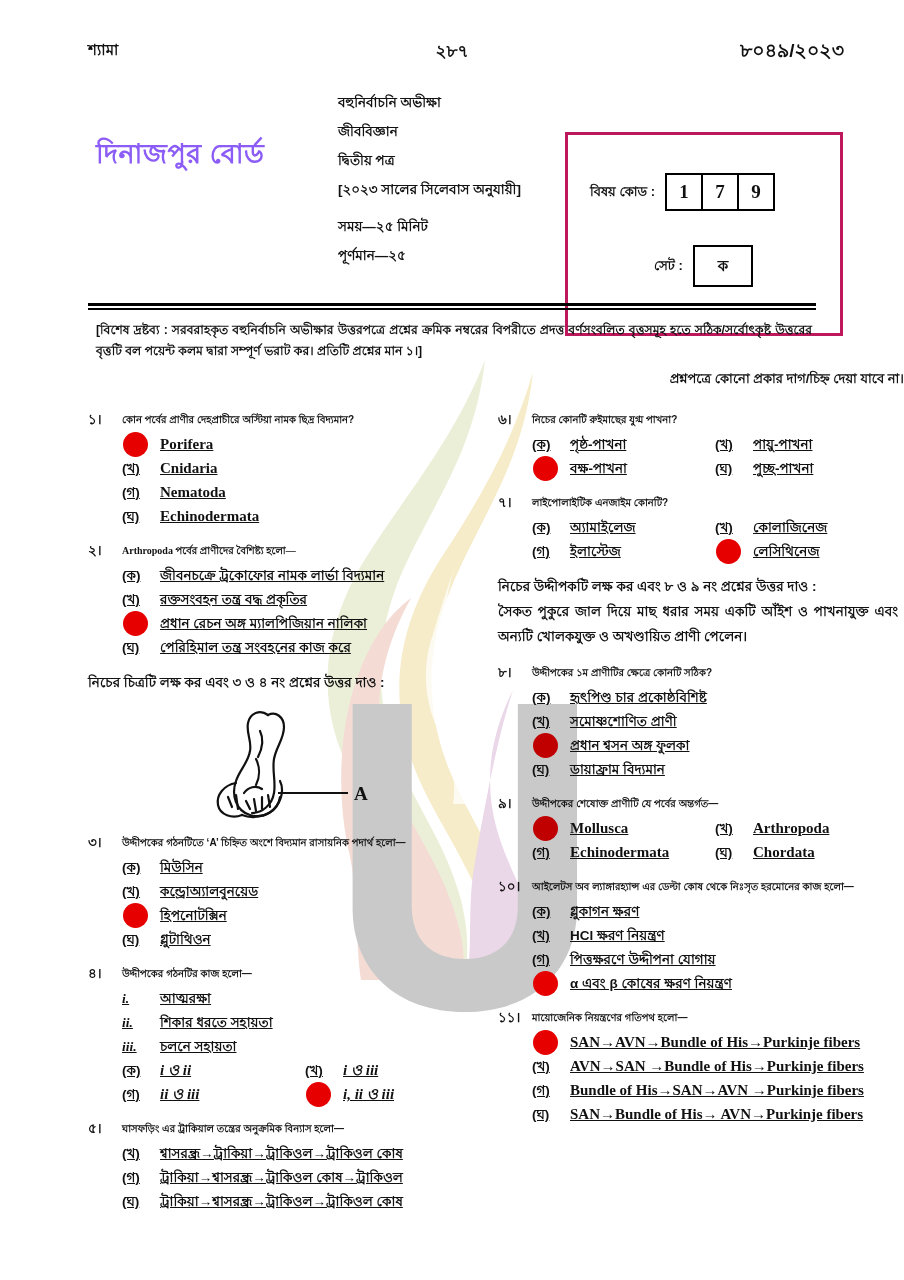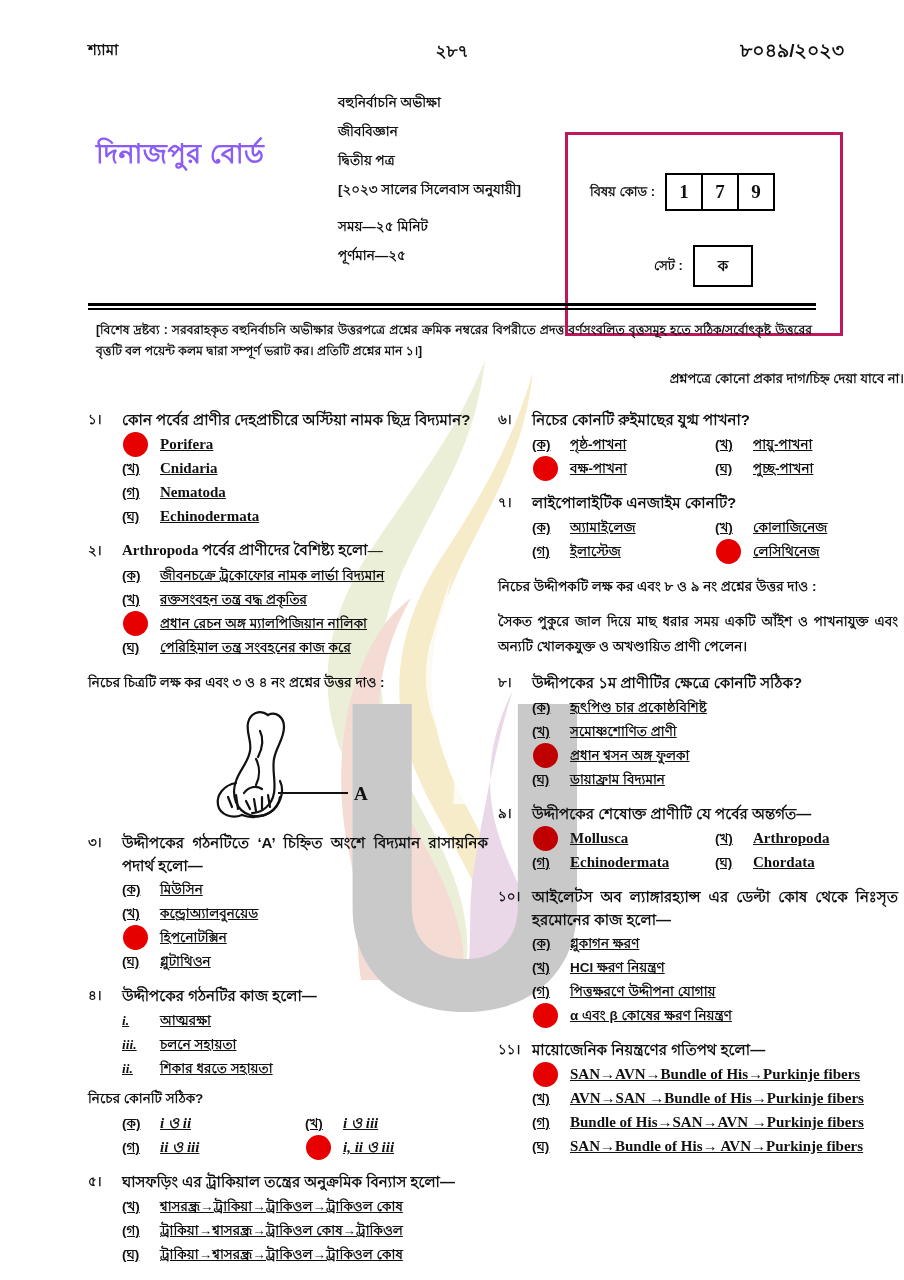--- a/index.html
+++ b/index.html
@@ -63,21 +63,21 @@
   
   .col{position:absolute;top:408px;}
   .col-l{left:88px;width:400px;}
   .col-r{left:498px;width:400px;}
 
   .q{margin-bottom:11px;}
   .q-head{display:flex;align-items:flex-start;}
   .q-num{width:34px;flex:0 0 34px;font-family:"Liberation Sans",sans-serif;
          font-weight:bold;font-size:13.5px;padding-top:1px;}
   .q-text{flex:1;font-family:"Liberation Sans",sans-serif;font-weight:bold;
-          font-size:15px;line-height:23px;text-align:justify;}
+          font-size:10px;line-height:23px;text-align:justify;}
   .q-text.eng{font-family:"Liberation Serif",serif;}
 
   .opts{margin-left:34px;}
   .opt{display:flex;align-items:flex-end;line-height:23px;margin-top:1px;text-decoration:underline;}
   .opt-key{width:38px;flex:0 0 38px;font-family:"Liberation Sans",sans-serif;
            font-weight:bold;font-size:13.5px;text-align:left;}
   .opt-lab{flex:1;font-family:"Liberation Sans",sans-serif;font-weight:bold;font-size:13.5px;}
   .opt-lab.eng{font-family:"Liberation Serif",serif;font-size:15px;}
   .opt-lab.ital{font-family:"Liberation Serif",serif;font-style:italic;font-weight:bold;font-size:15px;}
 
@@ -89,21 +89,21 @@
 
   
   .opts2{margin-left:34px;}
   .orow{display:flex;}
   .orow .opt{width:50%;}
 
   .stem{margin-left:34px;font-family:"Liberation Sans",sans-serif;font-weight:bold;
         font-size:13.5px;line-height:25px;text-align:justify;margin-top:9px;}
   .stem.nopad{margin-left:0;}
   .passage{font-family:"Liberation Sans",sans-serif;font-weight:bold;font-size:13.5px;
-           line-height:25px;text-align:justify;margin-top:10px;}
+           line-height:25px;text-align:justify;}
 
   
   .figwrap{display:flex;justify-content:center;margin:6px 0 10px 20px;}
 </style>
 </head>
 <body>
 
 <div class="page">
 
   <div class="wm-layer">
@@ -270,29 +270,28 @@
       <div class="q-head">
         <div class="q-num">৪।</div>
         <div class="q-text">উদ্দীপকের গঠনটির কাজ হলো—</div>
       </div>
       <div class="opts">
         <div class="opt">
           <div class="opt-key ital" style="font-style:italic;font-family:'Liberation Serif',serif;">i.</div>
           <div class="opt-lab">আত্মরক্ষা</div>
         </div>
         <div class="opt">
+          <div class="opt-key ital" style="font-style:italic;font-family:'Liberation Serif',serif;">ii.</div>
+          <div class="opt-lab">শিকার ধরতে সহায়তা</div>
+        </div>
+        <div class="opt">
           <div class="opt-key ital" style="font-style:italic;font-family:'Liberation Serif',serif;">iii.</div>
           <div class="opt-lab">চলনে সহায়তা</div>
         </div>
-        <div class="opt">
-          <div class="opt-key ital" style="font-style:italic;font-family:'Liberation Serif',serif;">ii.</div>
-          <div class="opt-lab">শিকার ধরতে সহায়তা</div>
-        </div>
-      </div>
-      <div class="stem nopad" style="margin-top:6px;">নিচের কোনটি সঠিক?</div>
+      </div>
       <div class="opts2">
         <div class="orow">
           <div class="opt">
             <div class="opt-key">(ক)</div>
             <div class="opt-lab ital">i ও ii</div>
           </div>
           <div class="opt">
             <div class="opt-key">(খ)</div>
             <div class="opt-lab ital">i ও iii</div>
           </div>

